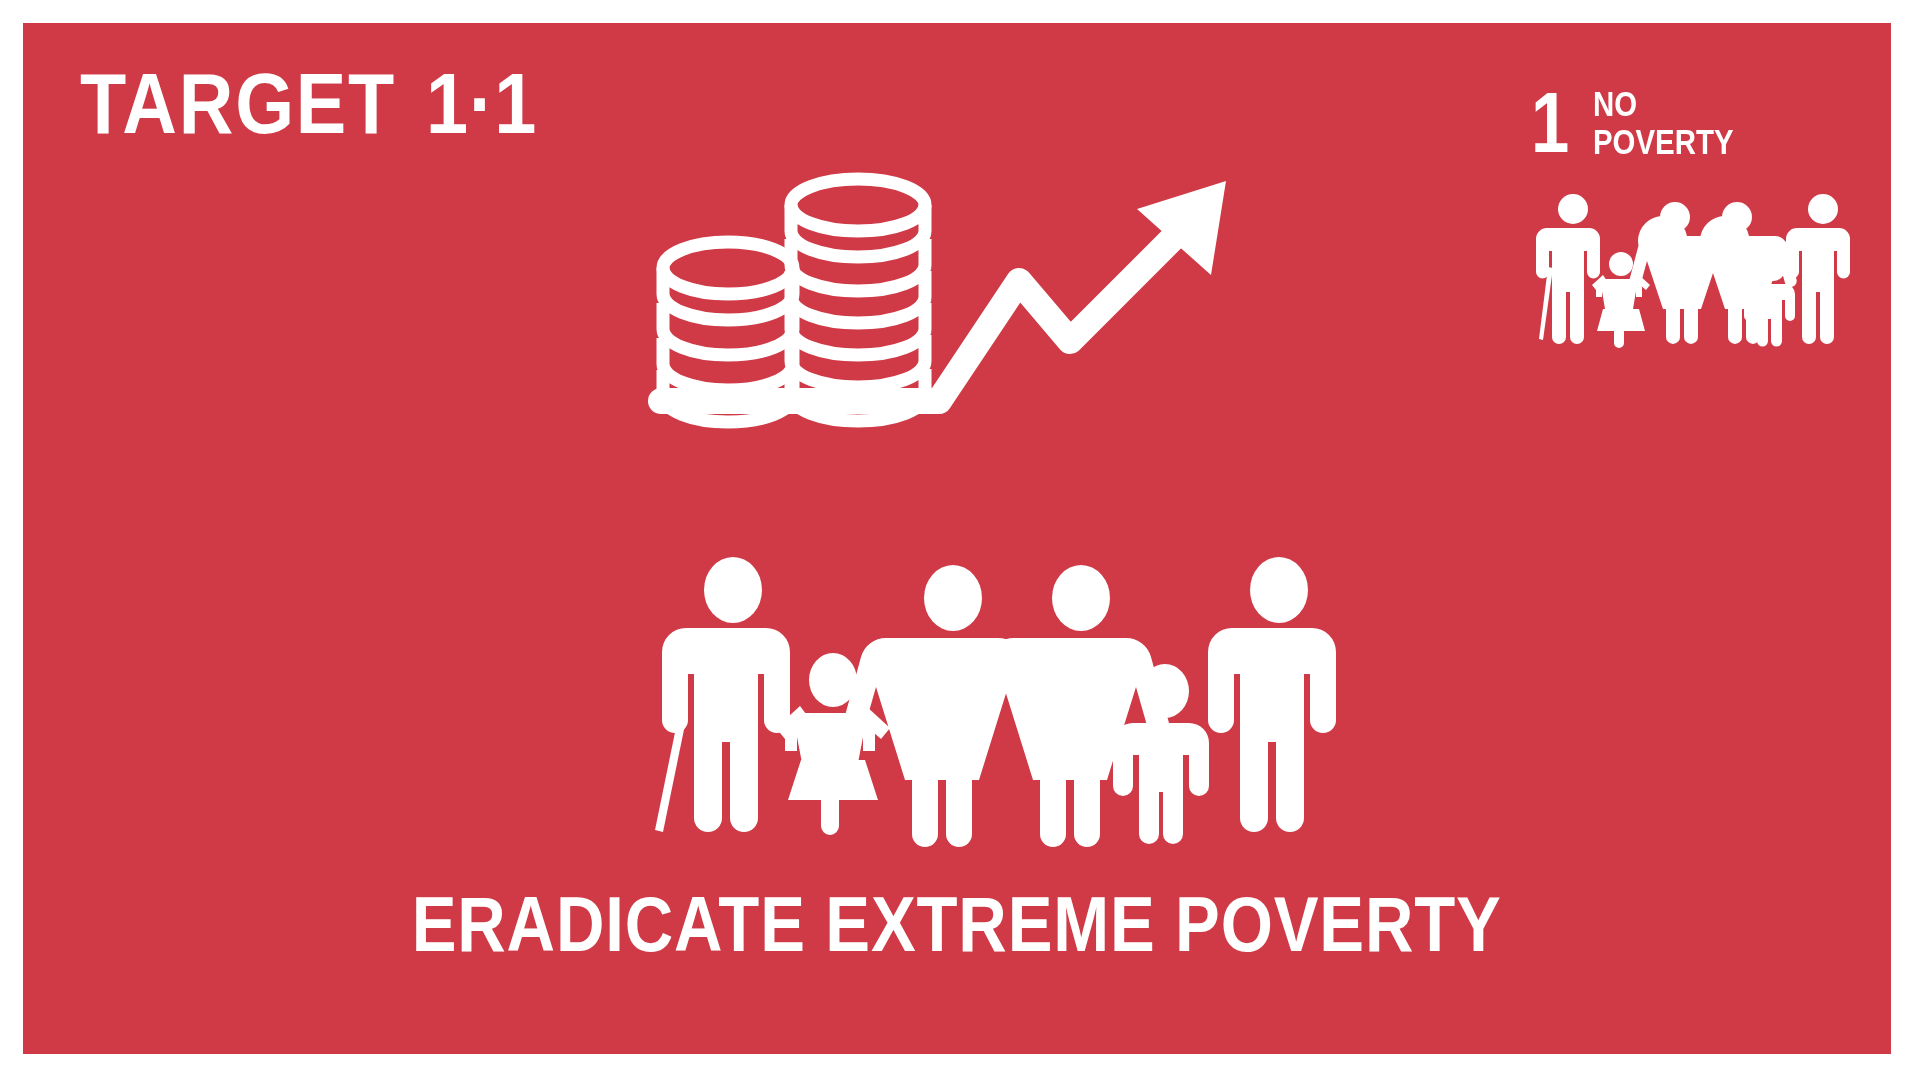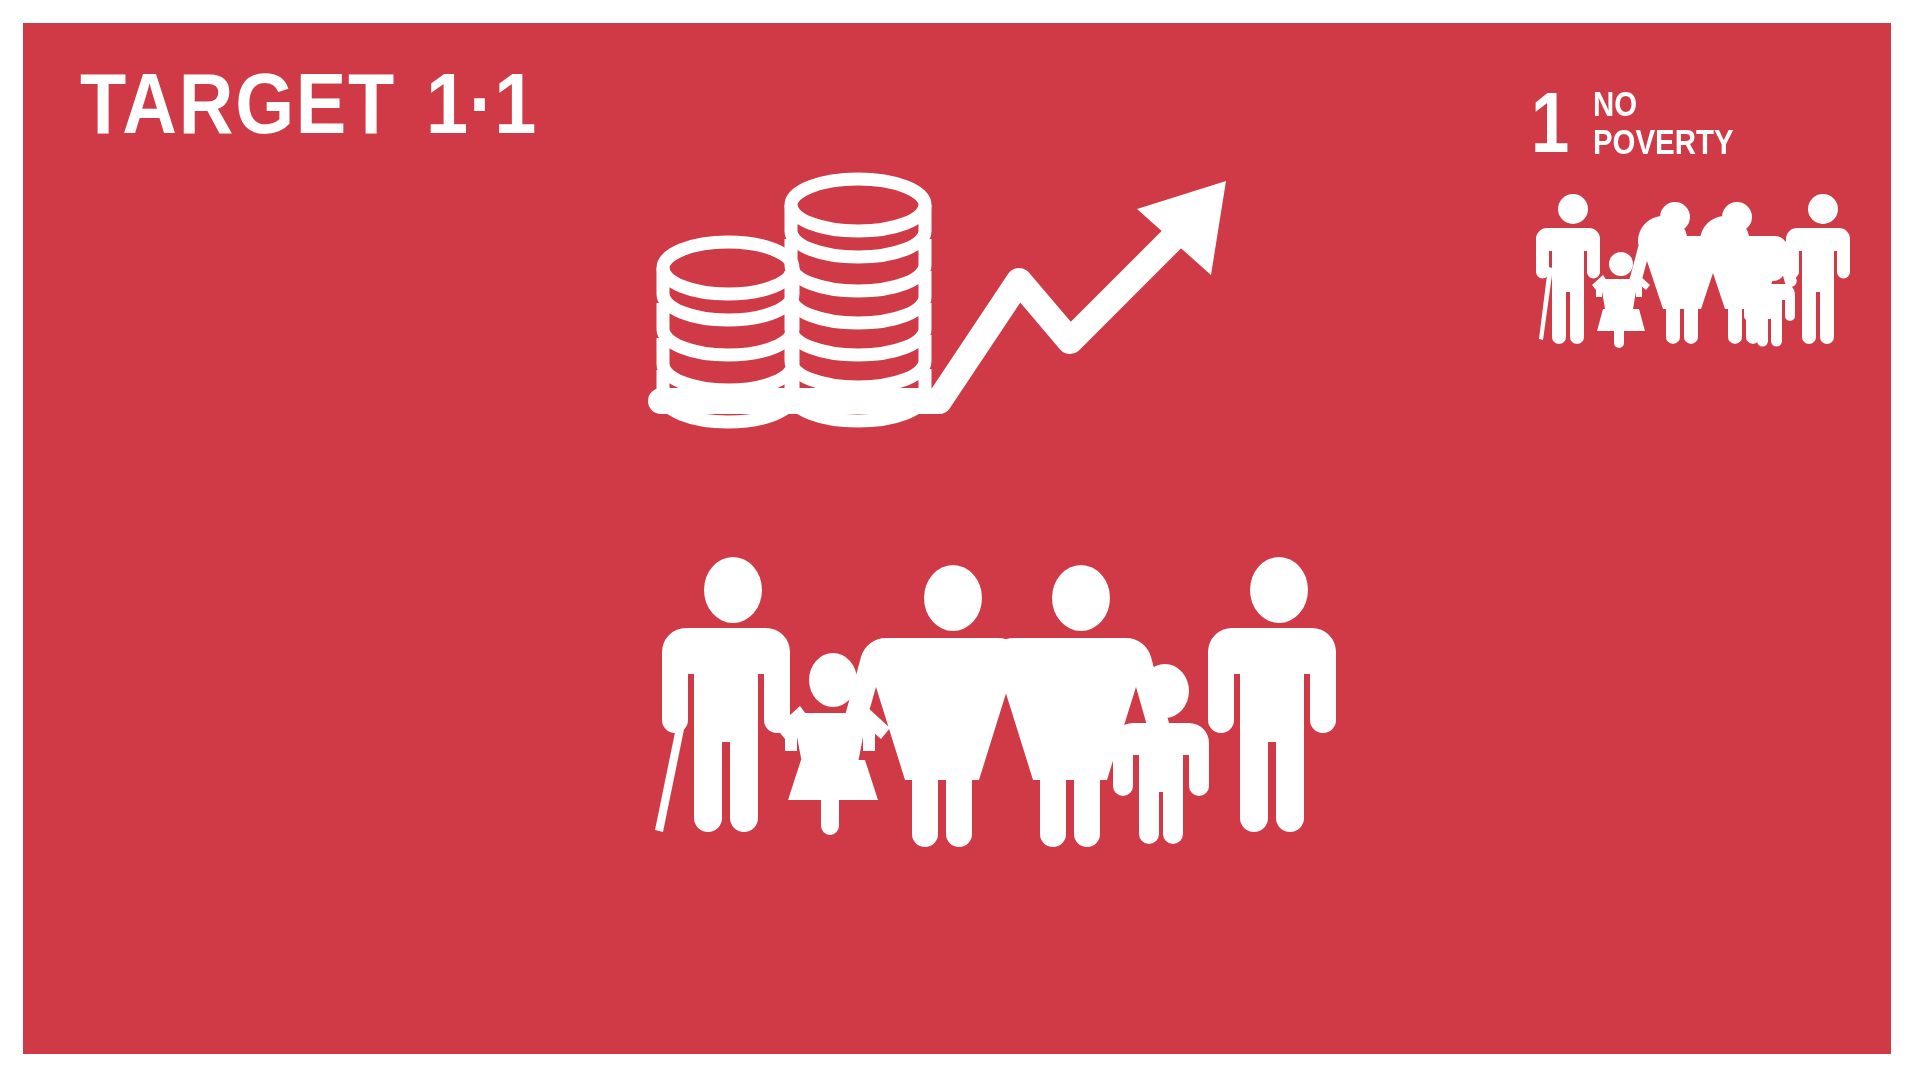--- a/index.html
+++ b/index.html
@@ -243,14 +243,17 @@
         <path d="M488 165h48a20 20 0 0 1 20 20v43a10 10 0 0 1-20 0v-31h-6v79a10 10 0 0 1-20 0v-42h-4v42a10 10 0 0 1-20 0v-79h-6v31a10 10 0 0 1-20 0v-43a20 20 0 0 1 20-20z"></path>
       </g>
 
       <g>
         <ellipse cx="626" cy="32" rx="29" ry="33"></ellipse>
         <path d="M593 70h66a24 24 0 0 1 24 24v68a13 13 0 0 1-26 0v-46h-6v144a14 14 0 0 1-28 0v-76h-8v76a14 14 0 0 1-28 0V116h-6v46a13 13 0 0 1-26 0V94a24 24 0 0 1 24-24z"></path>
       </g>
     </svg>
   </div>
 
+  <div id="caption" class="headline">
+    <span class="cap-text">ERADICATE EXTREME POVERTY</span>
+  </div>
 
 </div>
 
 </body></html>

